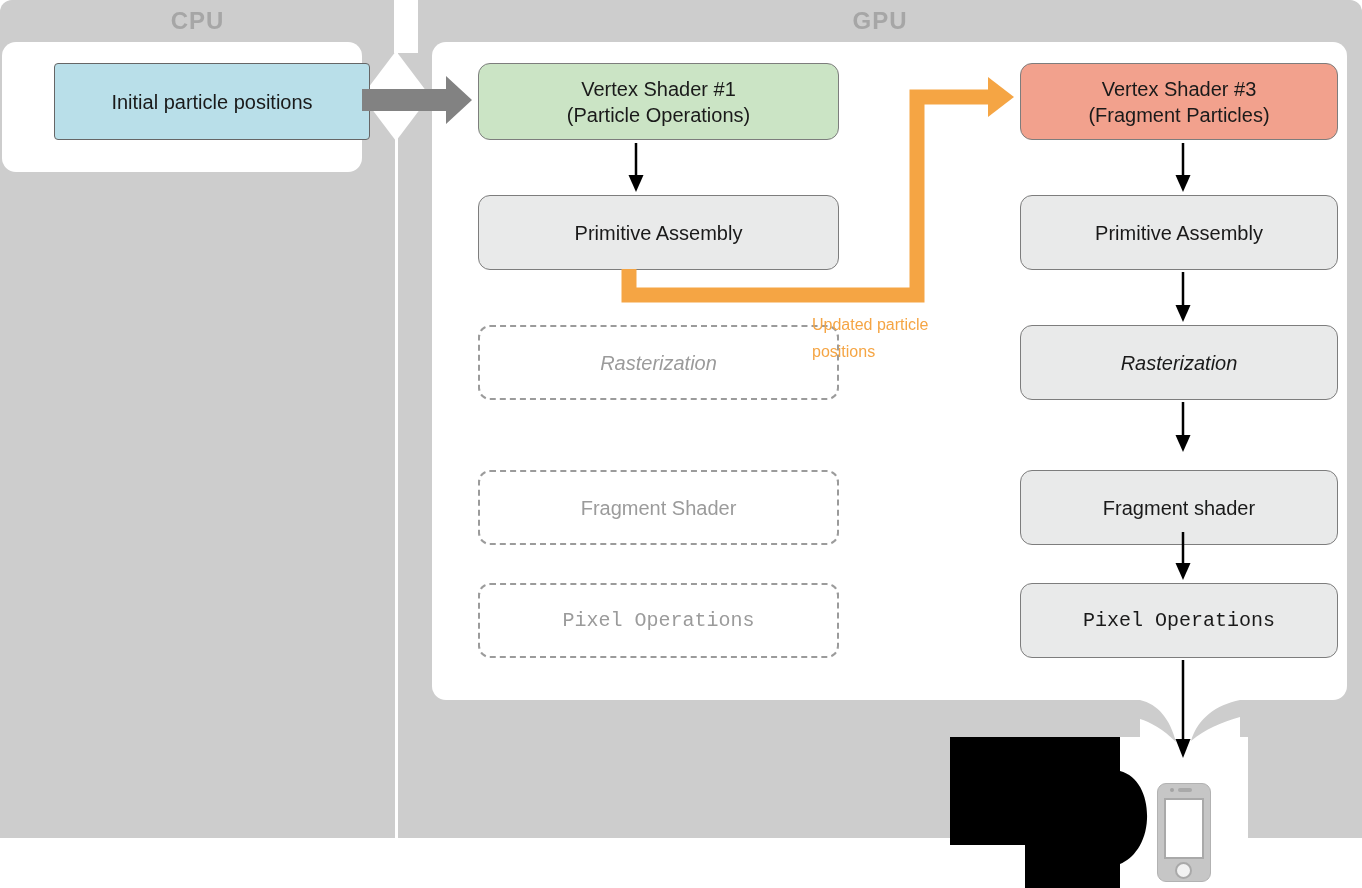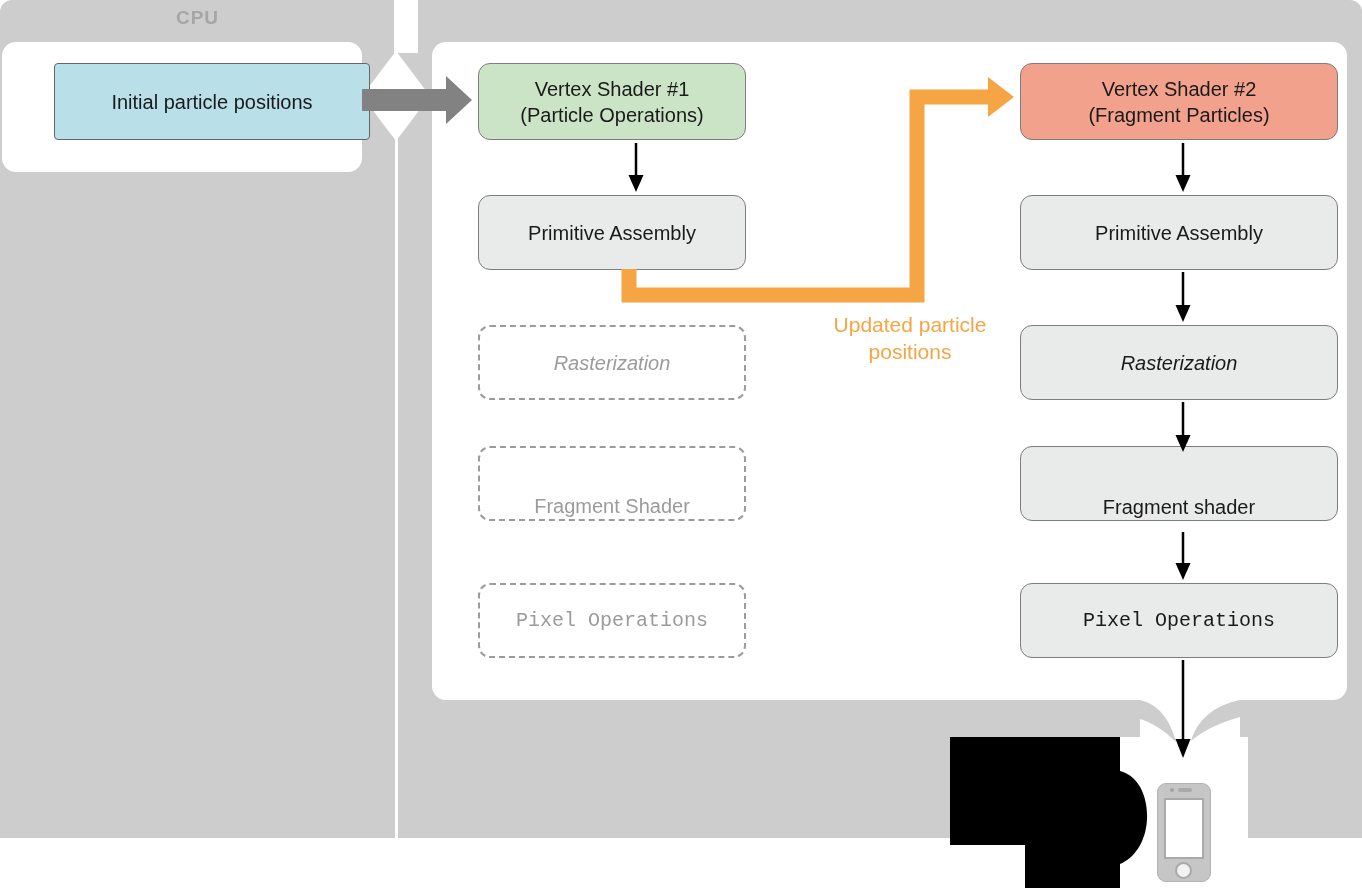--- a/index.html
+++ b/index.html
@@ -7,61 +7,61 @@
     position:relative;width:1362px;height:888px;overflow:hidden;
     background:#ffffff;
     font-family:"Liberation Sans","DejaVu Sans",sans-serif;
   }
   .abs{position:absolute;}
   
   .gray-card{background:var(--background-gray,#cdcdcd);}
   #cpu-card{left:0;top:0;width:395px;height:838px;border-radius:12px 0 0 0;}
   #gpu-card{left:398px;top:0;width:964px;height:838px;border-radius:12px 12px 0 0;}
   .section-label{
-    top:7px;text-align:center;font-size:19px;font-weight:bold;
+    top:7px;text-align:center;font-size:24px;font-weight:bold;
     color:var(--header-text,#a6a6a6);letter-spacing:1px;
   }
   #cpu-label{left:0;width:395px;}
   #gpu-label{left:398px;width:964px;}
   
   #top-gap{left:394px;top:0;width:24px;height:53px;background:#fff;}
   #boundary-diamond{
     left:362px;top:51px;width:68px;height:90px;background:#fff;
     clip-path:polygon(50% 0,100% 50%,50% 100%,0 50%);
   }
   
   .panel{background:var(--panel-white,#fff);border-radius:14px;}
   #cpu-panel{left:2px;top:42px;width:360px;height:130px;}
   #gpu-panel{left:432px;top:42px;width:915px;height:658px;}
   
   .node{
     box-sizing:border-box;display:flex;flex-direction:column;align-items:center;justify-content:center;
     border:1.5px solid var(--node-border,#7d7d7d);border-radius:12px;
     font-size:20px;line-height:26px;color:#1a1a1a;text-align:center;
   }
-  .col1{left:478px;width:268px;}
+  .col1{left:478px;width:361px;}
   .col2{left:1020px;width:318px;}
   .row-vertex{top:63px;height:77px;}
   .row-1{top:195px;height:75px;justify-content:center;}
   .row-2{top:325px;height:75px;font-style:italic;}
-  .row-3{top:446px;height:75px;justify-content:flex-end;}
+  .row-3{top:470px;height:75px;}
   .row-4{top:583px;height:75px;font-family:Liberation Mono, monospace;}
   .fill-blue{background:var(--node-blue,#b9dfe9);border-color:#666;}
   .fill-green{background:var(--node-green,#cbe4c5);}
   .fill-salmon{background:var(--node-salmon,#f2a18d);}
   .fill-gray{background:var(--node-gray,#e9eaea);}
   .dashed{
     background:#fff;border:2px dashed var(--dashed-border,#9b9b9b);
     color:var(--dashed-text,#9b9b9b);
   }
   #initial-node{left:22px;top:63px;width:316px;height:77px;border-radius:4px;margin-left:32px;}
   
   #feedback-label{
-    left:812px;top:311px;width:196px;text-align:center;
-    color:var(--accent-orange,#f5a544);font-size:21px;line-height:27px;
+    left:812px;top:311px;width:196px;text-align:left;
+    color:var(--accent-orange,#f5a544);font-size:16px;line-height:27px;
   }
   
   #bottom-band{left:0;top:838px;width:1362px;height:50px;background:#fff;}
   #notch-white-a{left:1140px;top:700px;width:100px;height:40px;background:#fff;}
   #notch-white-b{left:1120px;top:737px;width:128px;height:151px;background:#fff;}
   
   #phone-body{
     left:1157px;top:783px;width:54px;height:99px;
     background:var(--phone-gray,#c6c6c6);border:1px solid #b2b2b2;border-radius:9px;box-sizing:border-box;
   }
@@ -84,20 +84,21 @@
 
 <div id="canvas">
 
   <div class="abs gray-card" id="cpu-card"></div>
   <div class="abs gray-card" id="gpu-card"></div>
 
   <div class="abs" id="top-gap"></div>
   <div class="abs" id="boundary-diamond"></div>
 
   <div class="abs section-label" id="cpu-label">CPU</div>
+  <div class="abs section-label" id="gpu-label">GPU</div>
 
   <div class="abs panel" id="cpu-panel"></div>
   <div class="abs panel" id="gpu-panel"></div>
 
   <div class="abs node fill-blue" id="initial-node">
     <span>Initial particle positions</span>
   </div>
 
   <div class="abs node fill-green col1 row-vertex">
     <span>Vertex Shader #1</span>
@@ -110,21 +111,21 @@
     <span>Rasterization</span>
   </div>
   <div class="abs node dashed col1 row-3">
     <span>Fragment Shader</span>
   </div>
   <div class="abs node dashed col1 row-4">
     <span>Pixel Operations</span>
   </div>
 
   <div class="abs node fill-salmon col2 row-vertex">
-    <span>Vertex Shader #2</span>
+    <span>Vertex Shader #3</span>
     <span>(Fragment Particles)</span>
   </div>
   <div class="abs node fill-gray col2 row-1">
     <span>Primitive Assembly</span>
   </div>
   <div class="abs node fill-gray col2 row-2">
     <span>Rasterization</span>
   </div>
   <div class="abs node fill-gray col2 row-3">
     <span>Fragment shader</span>

